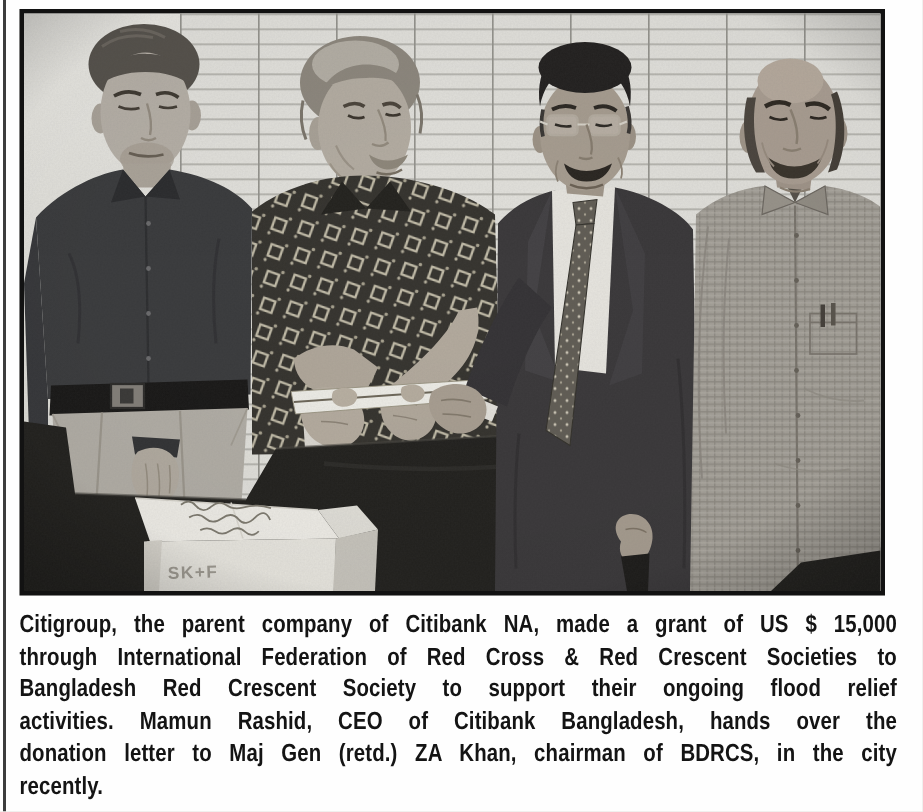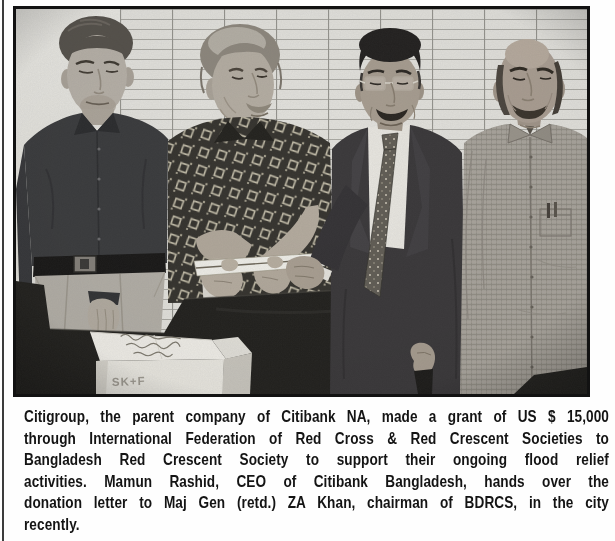--- a/index.html
+++ b/index.html
@@ -9,21 +9,21 @@
   }
   .column-rule{
     position:absolute;left:2px;top:0;width:2px;height:541px;background:#3c3c3c;
   }
   .photo-frame{
     position:absolute;left:13px;top:6px;width:571px;height:385px;
     border:3px solid #121212;background:#e4e3de;
   }
   .photo-frame svg{display:block;}
   .caption{
-    position:absolute;left:24px;top:406px;width:585px;overflow:visible;
+    position:absolute;left:13px;top:406px;width:585px;overflow:visible;
   }
   .cap-scale{
     width:710px;transform:scaleX(0.8239);transform-origin:0 0;
     font-family:"Liberation Sans",sans-serif;font-weight:bold;
     font-size:16.5px;line-height:21.5px;color:#141414;
     letter-spacing:0.1px;
   }
   .cap-line{
     text-align:justify;text-align-last:justify;white-space:normal;height:21.5px;overflow:visible;
   }

